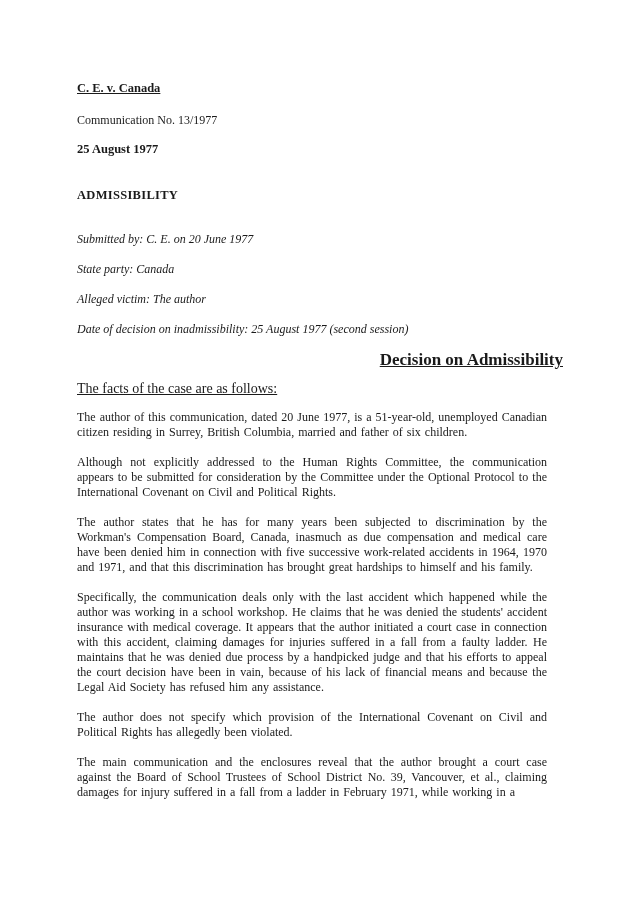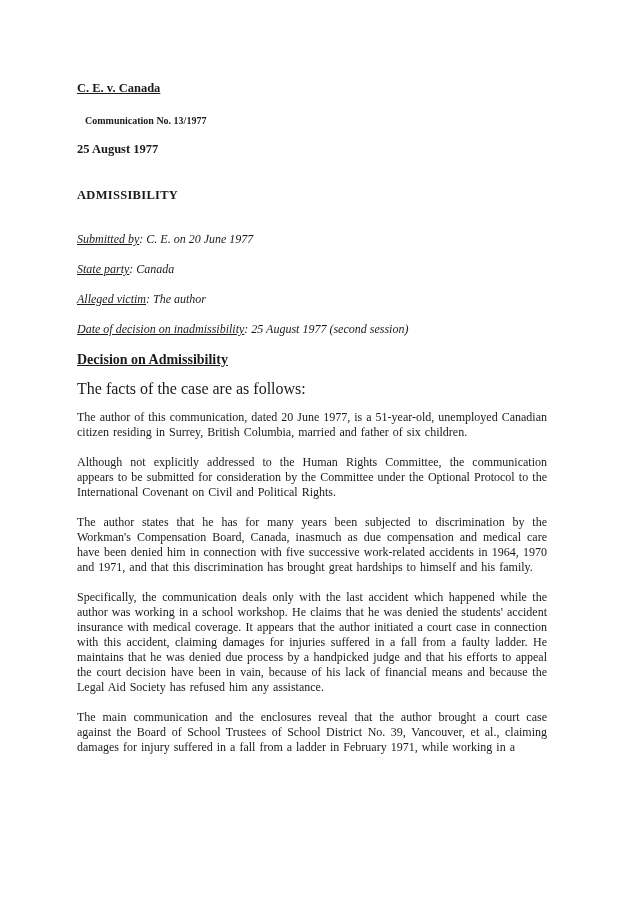--- a/index.html
+++ b/index.html
@@ -23,23 +23,23 @@
     width: 486px;
   }
   .case-title {
     font-size: 12.5px;
     font-weight: bold;
     text-decoration: underline;
     margin: 0 0 19px 0;
     line-height: 13px;
   }
   .comm-no {
-    font-size: 10px;
-    font-weight: bold;
-    margin: 0 0 16px 8px;
+    font-size: 12px;
+    font-weight: normal;
+    margin: 0 0 16px 0;
     line-height: 13px;
   }
   .doc-date {
     font-size: 12.5px;
     font-weight: bold;
     margin: 0 0 33px 0;
     line-height: 13px;
   }
   .admissibility {
     font-size: 12.5px;
@@ -48,32 +48,32 @@
     margin: 0 0 31px 0;
     line-height: 13px;
   }
   .meta-line {
     font-size: 12px;
     font-style: italic;
     margin: 0 0 17px 0;
     line-height: 13px;
   }
   .meta-label {
-    text-decoration: underline;
   }
   .decision-heading {
-    font-size: 14px;
+    font-size: 17px;
     font-weight: bold;
     text-decoration: underline;
-    text-align: left;
+    text-align: right;
     margin: 15px 0 16px 0;
     line-height: 13px;
   }
   .facts-heading {
-    font-size: 16px;
+    font-size: 14px;
+    text-decoration: underline;
     margin: 0 0 14px 0;
     line-height: 14px;
   }
   .body-para {
     font-size: 12px;
     text-align: justify;
     margin: 0 16px 15px 0;
     line-height: 15px;
     word-spacing: 1px;
   }
@@ -105,17 +105,18 @@
     <div class="facts-heading">The facts of the case are as follows:</div>
 
     <p class="body-para">The author of this communication, dated 20 June 1977, is a 51-year-old, unemployed Canadian citizen residing in Surrey, British Columbia, married and father of six children.</p>
 
     <p class="body-para">Although not explicitly addressed to the Human Rights Committee, the communication appears to be submitted for consideration by the Committee under the Optional Protocol to the International Covenant on Civil and Political Rights.</p>
 
     <p class="body-para">The author states that he has for many years been subjected to discrimination by the Workman's Compensation Board, Canada, inasmuch as due compensation and medical care have been denied him in connection with five successive work-related accidents in 1964, 1970 and 1971, and that this discrimination has brought great hardships to himself and his family.</p>
 
     <p class="body-para">Specifically, the communication deals only with the last accident which happened while the author was working in a school workshop. He claims that he was denied the students' accident insurance with medical coverage. It appears that the author initiated a court case in connection with this accident, claiming damages for injuries suffered in a fall from a faulty ladder. He maintains that he was denied due process by a handpicked judge and that his efforts to appeal the court decision have been in vain, because of his lack of financial means and because the Legal Aid Society has refused him any assistance.</p>
 
+    <p class="body-para">The author does not specify which provision of the International Covenant on Civil and Political Rights has allegedly been violated.</p>
 
     <p class="body-para">The main communication and the enclosures reveal that the author brought a court case against the Board of School Trustees of School District No. 39, Vancouver, et al., claiming damages for injury suffered in a fall from a ladder in February 1971, while working in a</p>
 
   </div>
 </div>
 
 </body></html>

